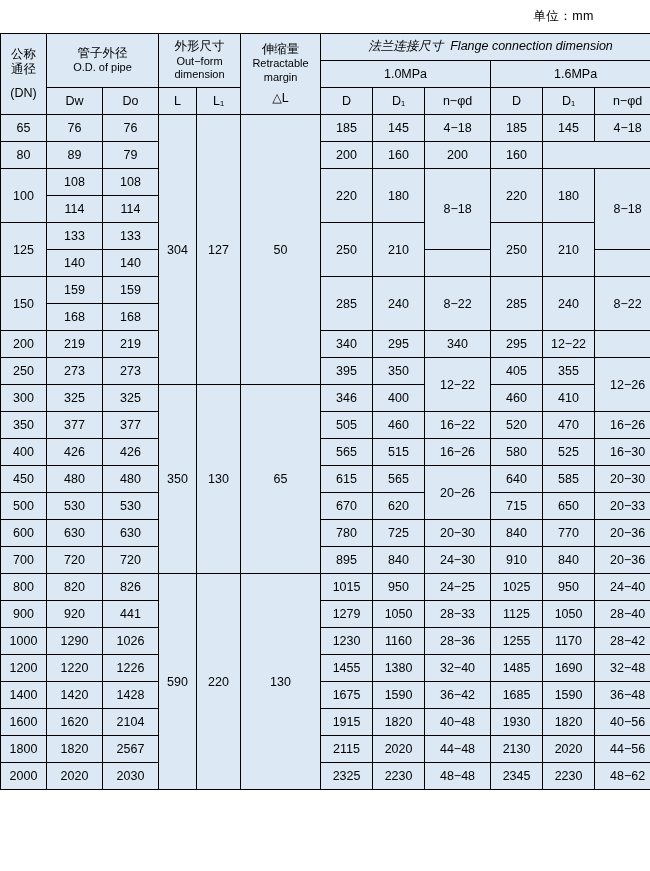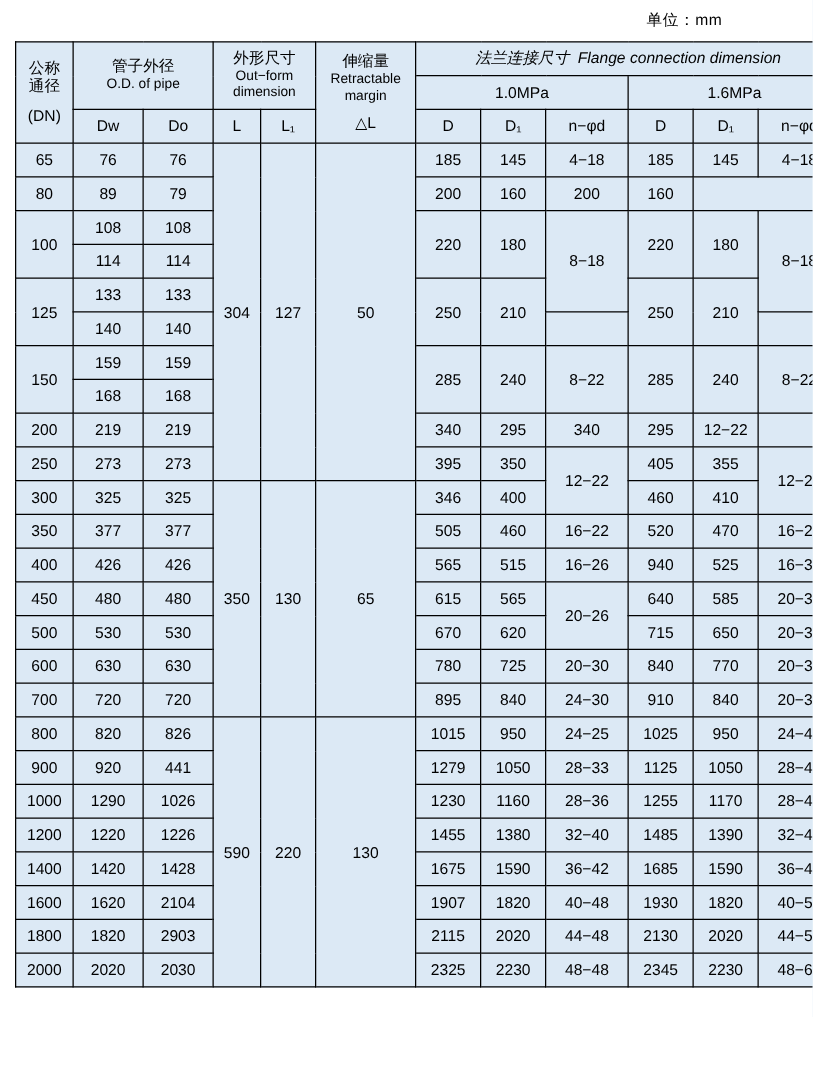--- a/index.html
+++ b/index.html
@@ -9,27 +9,27 @@
   }
   body {
     width: 650px;
     height: 871px;
     font-family: "Liberation Sans", sans-serif;
     color: #000000;
     position: relative;
   }
   .unit-line {
     text-align: right;
-    padding-right: 72px;
+    padding-right: 56px;
     padding-top: 8px;
     font-size: 12.5px;
     letter-spacing: 0.5px;
   }
   .table-wrap {
-    padding: 8px 8px 0 12px;
+    padding: 8px 8px 0 0;
   }
   table.spec {
     border-collapse: collapse;
     width: 634px;
     table-layout: fixed;
     background: #dce9f5;
   }
   table.spec td, table.spec th {
     border: 1px solid #000000;
     text-align: center;
@@ -223,21 +223,21 @@
           <td>470</td>
           <td>16−26</td>
         </tr>
         <tr>
           <td>400</td>
           <td>426</td>
           <td>426</td>
           <td>565</td>
           <td>515</td>
           <td>16−26</td>
-          <td>940</td>
+          <td>580</td>
           <td>525</td>
           <td>16−30</td>
         </tr>
         <tr>
           <td>450</td>
           <td>480</td>
           <td>480</td>
           <td>615</td>
           <td>565</td>
           <td rowspan="2">20−26</td>
@@ -314,49 +314,49 @@
           <td>28−42</td>
         </tr>
         <tr>
           <td>1200</td>
           <td>1220</td>
           <td>1226</td>
           <td>1455</td>
           <td>1380</td>
           <td>32−40</td>
           <td>1485</td>
-          <td>1390</td>
+          <td>1690</td>
           <td>32−48</td>
         </tr>
         <tr>
           <td>1400</td>
           <td>1420</td>
           <td>1428</td>
           <td>1675</td>
           <td>1590</td>
           <td>36−42</td>
           <td>1685</td>
           <td>1590</td>
           <td>36−48</td>
         </tr>
         <tr>
           <td>1600</td>
           <td>1620</td>
           <td>2104</td>
-          <td>1907</td>
+          <td>1915</td>
           <td>1820</td>
           <td>40−48</td>
           <td>1930</td>
           <td>1820</td>
           <td>40−56</td>
         </tr>
         <tr>
           <td>1800</td>
           <td>1820</td>
-          <td>2903</td>
+          <td>2567</td>
           <td>2115</td>
           <td>2020</td>
           <td>44−48</td>
           <td>2130</td>
           <td>2020</td>
           <td>44−56</td>
         </tr>
         <tr>
           <td>2000</td>
           <td>2020</td>

